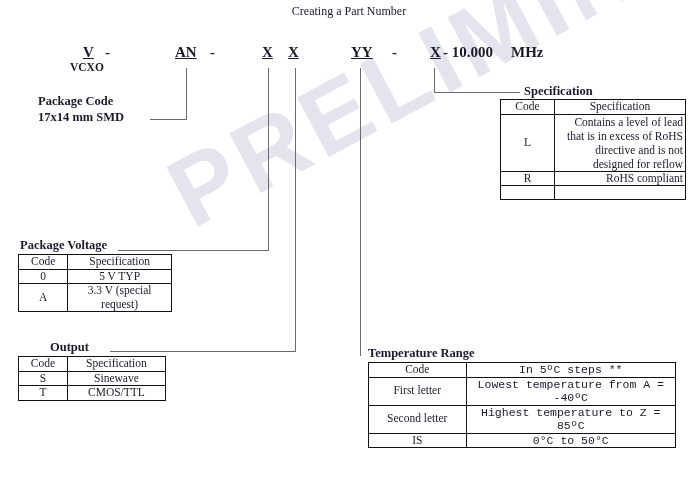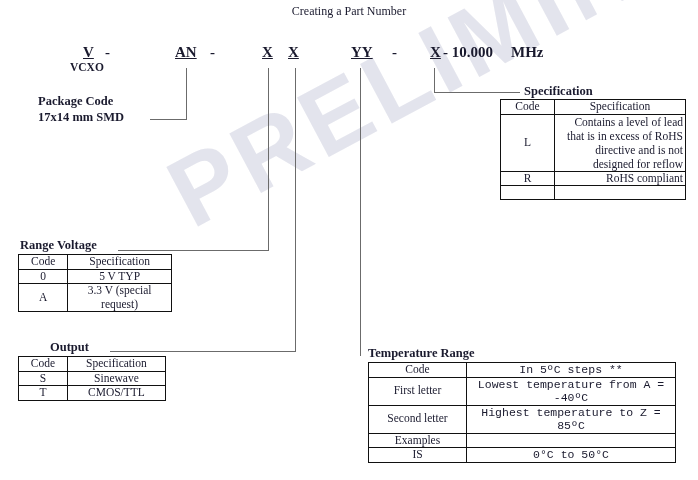--- a/index.html
+++ b/index.html
@@ -195,21 +195,21 @@
     <td class="c1">R</td>
     <td class="c2 lefttext">RoHS compliant</td>
   </tr>
   <tr>
     <td class="c1 blank"></td>
     <td class="c2 blank"></td>
   </tr>
 </tbody>
   </table>
 
-<div class="caption" style="left:20px; top:238px;">Range Voltage</div>
+<div class="caption" style="left:20px; top:238px;">Package Voltage</div>
 <table class="spec" id="tbl-supply">
   <tbody>
       <tr>
     <td class="c1">Code</td>
     <td class="c2">Specification</td>
   </tr>
   <tr>
     <td class="c1">0</td>
     <td class="c2">5 V TYP</td>
   </tr>
@@ -247,21 +247,17 @@
   </tr>
   <tr>
     <td class="c1">First letter</td>
     <td class="c2">Lowest temperature from A = -40ºC</td>
   </tr>
   <tr>
     <td class="c1">Second letter</td>
     <td class="c2">Highest temperature to Z = 85ºC</td>
   </tr>
   <tr>
-    <td class="c1">Examples</td>
-    <td class="c2"></td>
-  </tr>
-  <tr>
     <td class="c1">IS</td>
     <td class="c2">0°C to 50°C</td>
   </tr>
 </tbody>
   </table>
 
 </body></html>

